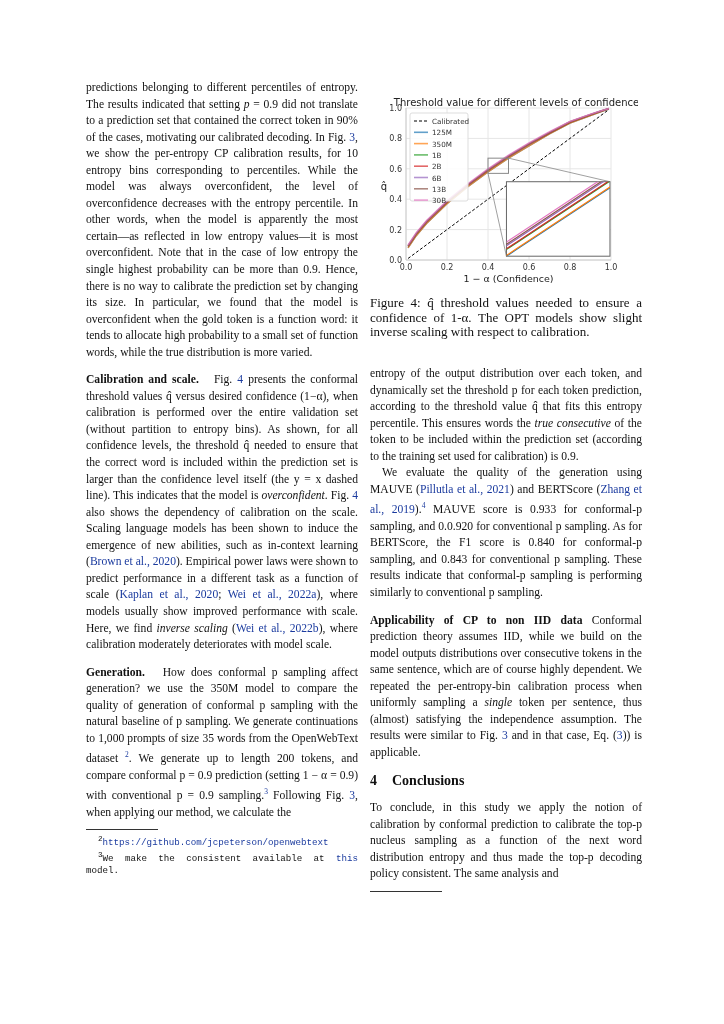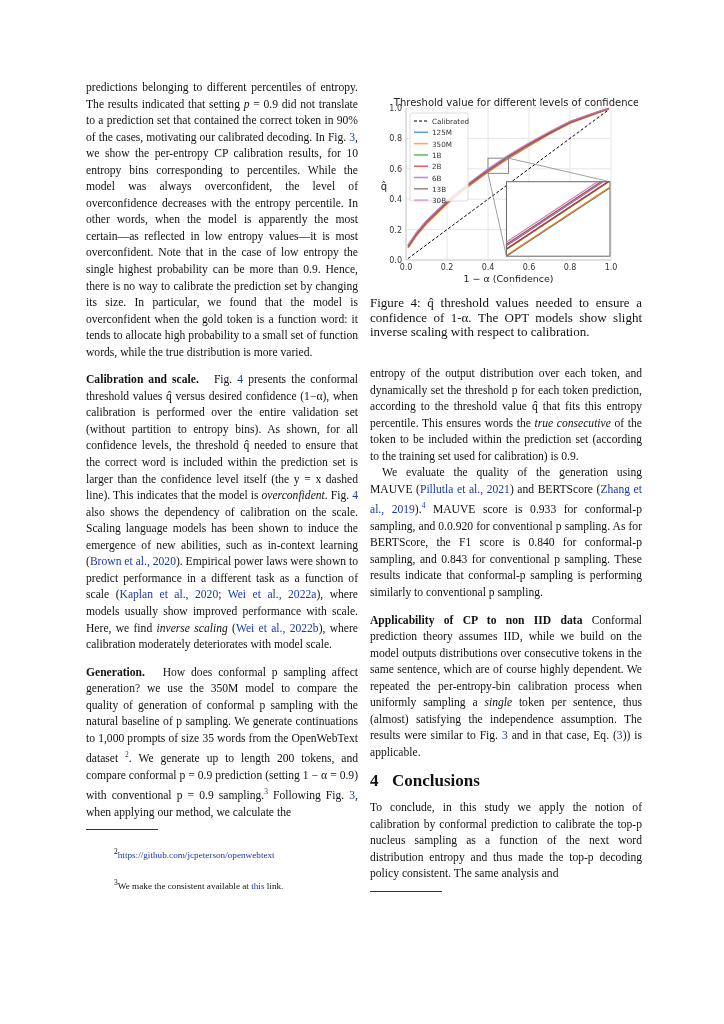--- a/index.html
+++ b/index.html
@@ -7,24 +7,24 @@
          font-family: "Liberation Serif", "DejaVu Serif", serif; color: #111; }
   .col { position: absolute; width: 272px; font-size: 11.6px; line-height: 16.55px; text-align: justify; }
   .col-left { left: 86px; top: 80px; }
   .col-right { left: 370px; top: 366px; }
   .para { margin: 0; }
   .para.indent { text-indent: 12px; }
   .gap { height: 11px; }
   .runin { font-weight: bold; }
   .cite { color: #1a3a9e; }
   i, .m { font-style: italic; }
-  .section-head { font-weight: bold; font-size: 17px; margin: 12px 0 10px 0; }
+  .section-head { font-weight: bold; font-size: 14px; margin: 12px 0 10px 0; }
   .section-head .sn { display: inline-block; width: 22px; }
   .fn-rule { width: 72px; border-top: 1px solid #333; margin: 8px 0 3px 0; }
-  .fn { font-size: 9.2px; line-height: 12px; text-indent: 12px; margin: 16px; }
+  .fn { font-size: 9.2px; line-height: 12px; text-indent: 12px; margin: 0; font-family: Liberation Mono, monospace; }
   .fn sup, .para sup { font-size: 7.5px; }
   .fn .url { color: #1a3a9e; }
 
   
   .figure { position: absolute; left: 362px; top: 94px; width: 276px; height: 196px; }
   .figure svg { display: block; }
   .caption { position: absolute; left: 370px; top: 296px; width: 272px;
              font-size: 13px; line-height: 14.5px; text-align: justify; }
   .chart-text { font-family: "DejaVu Sans", sans-serif; }
 </style>
@@ -37,21 +37,21 @@
   <div class="gap"></div>
 
   <p class="para"><span class="runin">Calibration and scale.</span>&nbsp;&nbsp;&nbsp;<span>Fig. </span><a class="cite">4</a><span> presents the conformal threshold values q̂ versus desired confidence (1−α), when calibration is performed over the entire validation set (without partition to entropy bins). As shown, for all confidence levels, the threshold q̂ needed to ensure that the correct word is included within the prediction set is larger than the confidence level itself (the y = x dashed line). This indicates that the model is </span><i>overconfident</i><span>. Fig. </span><a class="cite">4</a><span> also shows the dependency of calibration on the scale. Scaling language models has been shown to induce the emergence of new abilities, such as in-context learning (</span><a class="cite">Brown et al., 2020</a><span>). Empirical power laws were shown to predict performance in a different task as a function of scale (</span><a class="cite">Kaplan et al., 2020</a><span>; </span><a class="cite">Wei et al., 2022a</a><span>), where models usually show improved performance with scale. Here, we find </span><i>inverse scaling</i><span> (</span><a class="cite">Wei et al., 2022b</a><span>), where calibration moderately deteriorates with model scale.</span></p>
 
   <div class="gap"></div>
 
   <p class="para"><span class="runin">Generation.</span>&nbsp;&nbsp;&nbsp;<span>How does conformal p sampling affect generation? we use the 350M model to compare the quality of generation of conformal p sampling with the natural baseline of p sampling. We generate continuations to 1,000 prompts of size 35 words from the OpenWebText dataset </span><sup><a class="cite">2</a></sup><span>. We generate up to length 200 tokens, and compare conformal p = 0.9 prediction (setting 1 − α = 0.9) with conventional p = 0.9 sampling.</span><sup><a class="cite">3</a></sup><span> Following Fig. </span><a class="cite">3</a><span>, when applying our method, we calculate the</span></p>
 
   <div class="fn-rule"></div>
   <p class="fn"><sup>2</sup><a class="url">https://github.com/jcpeterson/openwebtext</a></p>
-  <p class="fn"><sup>3</sup><span>We make the consistent available at </span><a class="url">this</a><span> link.</span></p>
+  <p class="fn"><sup>3</sup><span>We make the consistent available at </span><a class="url">this</a><span> model.</span></p>
 </div>
 
 <div class="figure">
   <svg id="chart" width="276" height="196">
     <g id="grid">
         <rect x="44" y="14" width="205" height="152" fill="#fff" stroke="none"></rect>
         <line x1="44" y1="14" x2="44" y2="166" stroke="#e6e6e6" stroke-width="1"></line>
         <line x1="85" y1="14" x2="85" y2="166" stroke="#e6e6e6" stroke-width="1"></line>
         <line x1="126" y1="14" x2="126" y2="166" stroke="#e6e6e6" stroke-width="1"></line>
         <line x1="167" y1="14" x2="167" y2="166" stroke="#e6e6e6" stroke-width="1"></line>

